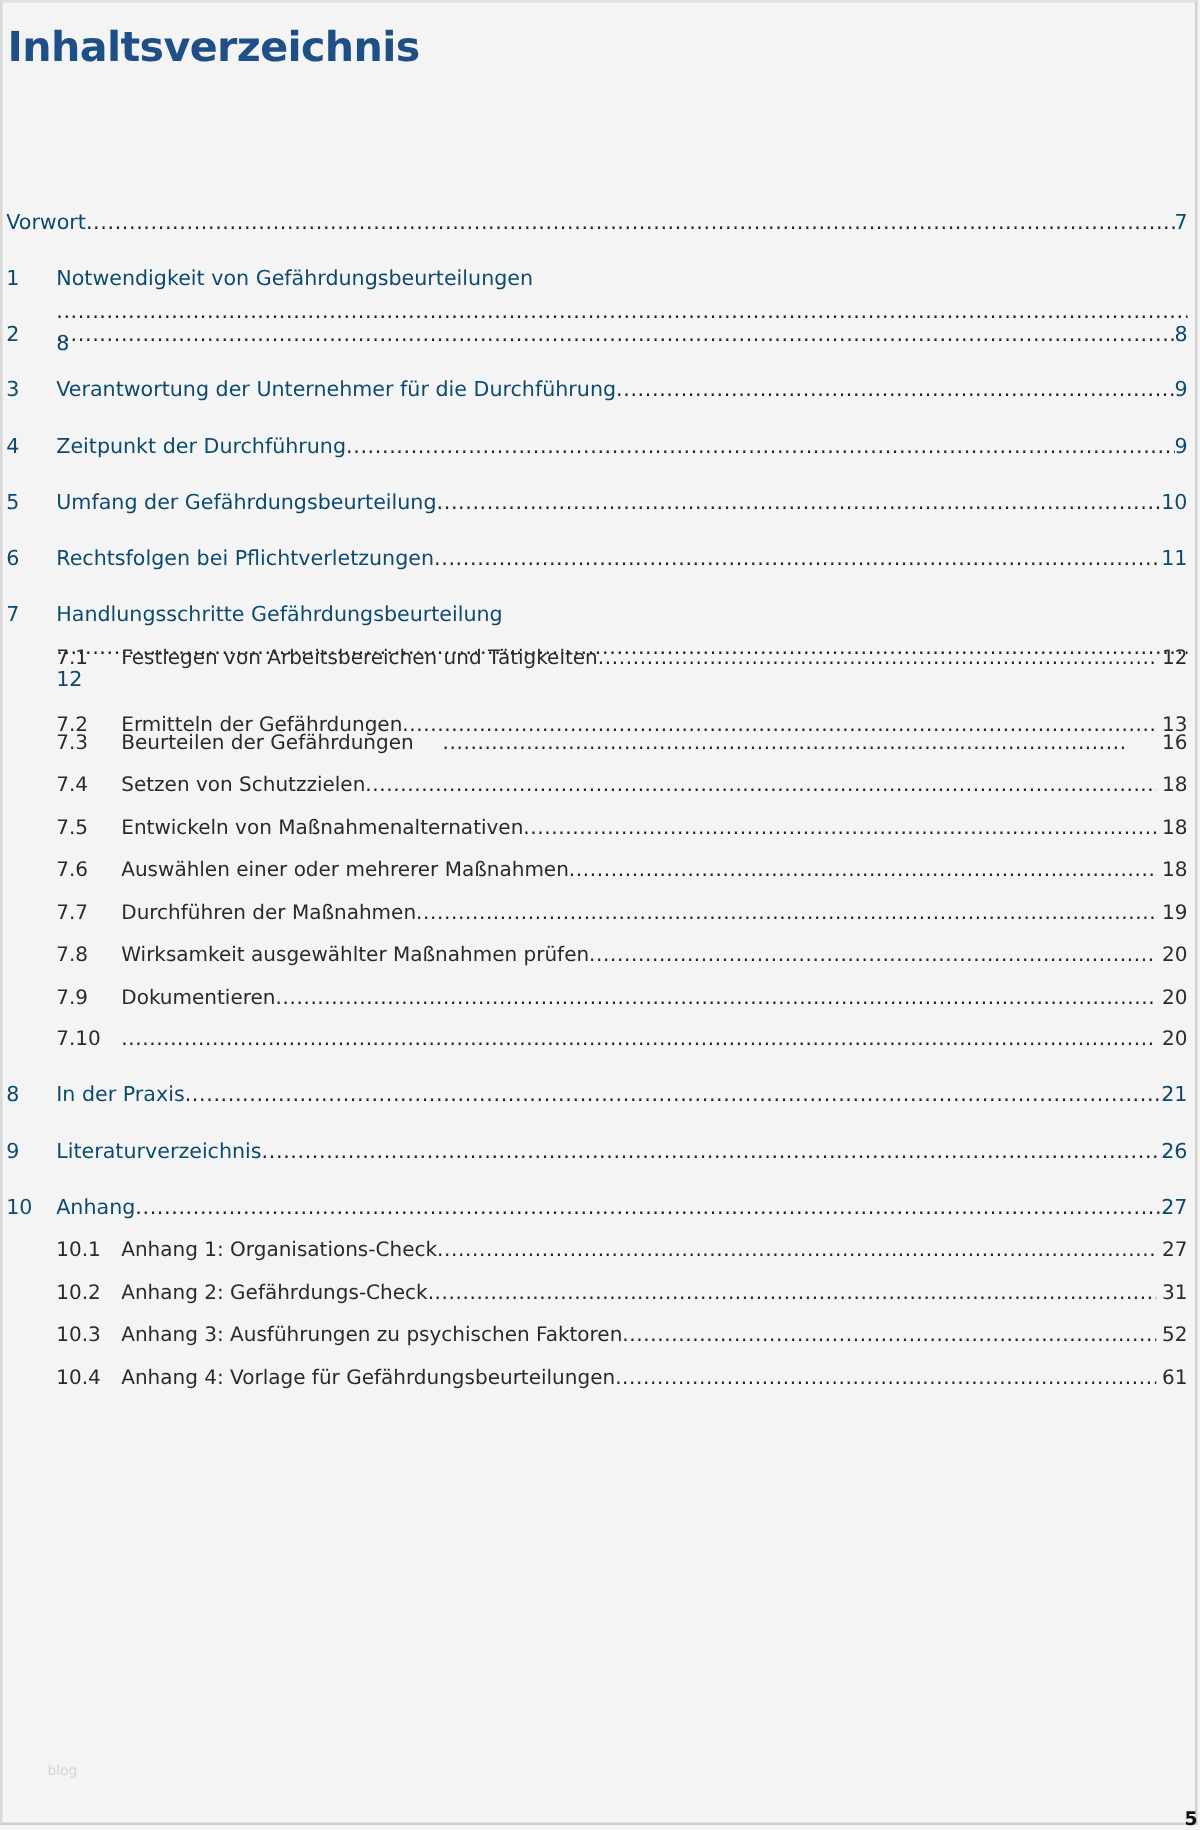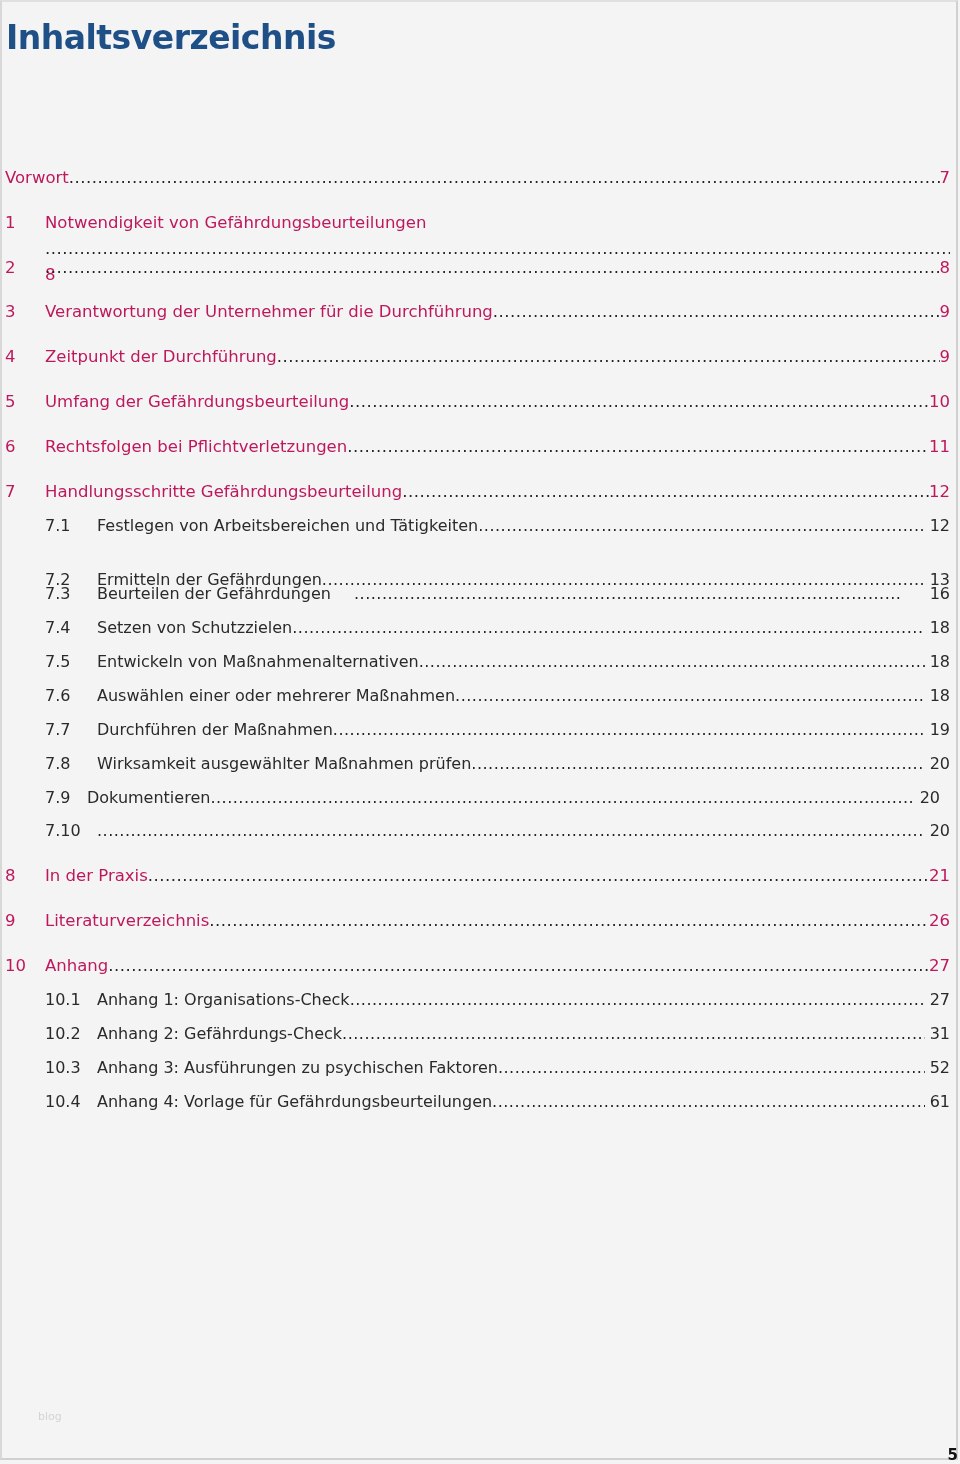--- a/index.html
+++ b/index.html
@@ -21,21 +21,21 @@
       font-family: "DejaVu Sans", sans-serif;
       font-weight: bold; font-size: 33px; color: #1e4f86;
       letter-spacing: -0.5px;
     }
     .toc { position: absolute; left: 0; top: 0; width: 960px; }
     .row {
       position: absolute; left: 0; width: 960px; height: 26px;
       display: flex; align-items: baseline;
       font-size: 16.5px; line-height: 26px;
     }
-    .row.main { color: #be185d; }
+    .row.main { color: #0c4a6e; }
     .row.sub { color: #2a2a2a; font-size: 16px; }
     .num { position: absolute; top: 0; }
     .text-wrap {
       position: absolute; top: 0; display: flex; align-items: baseline;
       overflow: hidden;
     }
     .label { white-space: nowrap; flex: 0 0 auto; }
     .leader {
       flex: 1 1 auto; overflow: hidden; white-space: nowrap;
       letter-spacing: 0.5px; color: #222;
@@ -110,21 +110,21 @@
     <div class="row main" style="top: 434px;">
       <span class="num" style="left: 5px;">6</span>
       <div class="text-wrap" style="left: 45px; width: 905px;">
         <span class="label">Rechtsfolgen bei Pflichtverletzungen </span>
         <span class="leader"></span>
         <span class="page" style="white-space: pre;">11</span>
       </div>
     </div>
     <div class="row main" style="top: 479px;">
       <span class="num" style="left: 5px;">7</span>
-      <div class="text-wrap" style="left: 45px; width: 905px;">
+      <div class="text-wrap" style="left: 45px; width: 905px; flex-direction: column;">
         <span class="label">Handlungsschritte Gefährdungsbeurteilung </span>
         <span class="leader"></span>
         <span class="page" style="white-space: pre;">12</span>
       </div>
     </div>
     <div class="row sub" style="top: 513px;">
       <span class="num" style="left: 45px;">7.1</span>
       <div class="text-wrap" style="left: 97px; width: 853px;">
         <span class="label">Festlegen von Arbeitsbereichen und Tätigkeiten </span>
         <span class="leader"></span>
@@ -182,21 +182,21 @@
     <div class="row sub" style="top: 751px;">
       <span class="num" style="left: 45px;">7.8</span>
       <div class="text-wrap" style="left: 97px; width: 853px;">
         <span class="label">Wirksamkeit ausgewählter Maßnahmen prüfen </span>
         <span class="leader"></span>
         <span class="page" style="white-space: pre;"> 20</span>
       </div>
     </div>
     <div class="row sub" style="top: 785px;">
       <span class="num" style="left: 45px;">7.9</span>
-      <div class="text-wrap" style="left: 87px; width: 853px;">
+      <div class="text-wrap" style="left: 97px; width: 853px;">
         <span class="label">Dokumentieren </span>
         <span class="leader"></span>
         <span class="page" style="white-space: pre;"> 20</span>
       </div>
     </div>
     <div class="row sub" style="top: 818px;">
       <span class="num" style="left: 45px;">7.10</span>
       <div class="text-wrap" style="left: 97px; width: 853px;">
         <span class="leader"></span>
         <span class="page" style="white-space: pre;"> 20</span>

